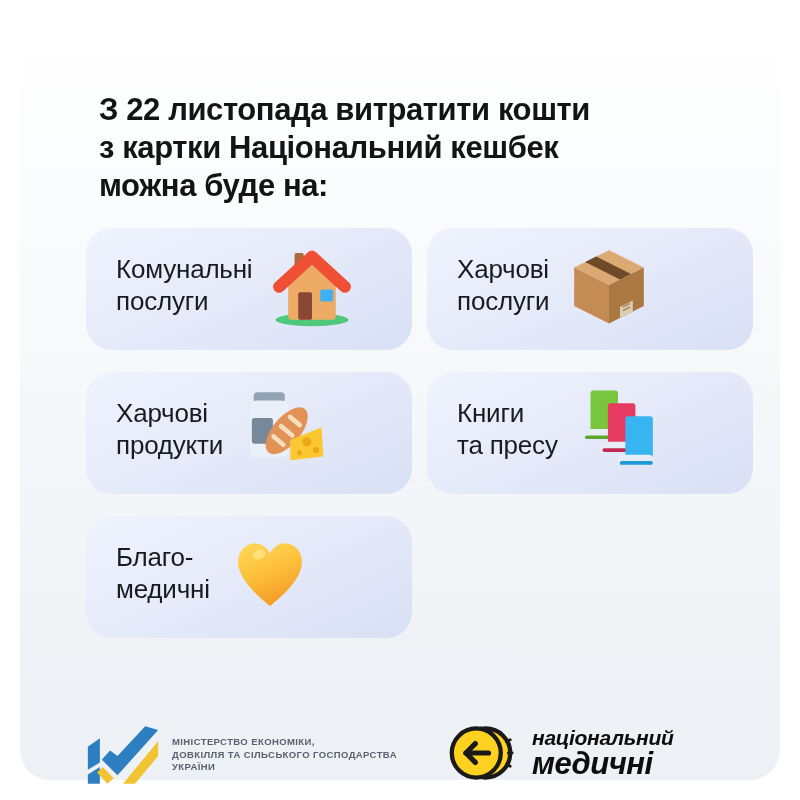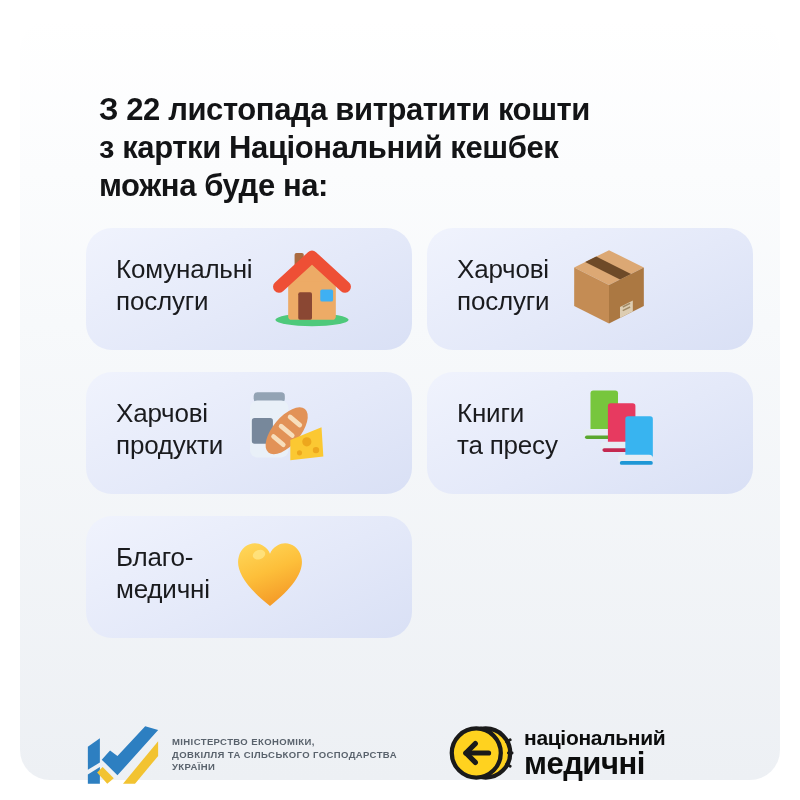--- a/index.html
+++ b/index.html
@@ -40,21 +40,21 @@
   .ministry{display:flex;align-items:center;}
   .ministry-logo{width:74px;height:58px;}
   .ministry-logo svg{width:100%;height:100%;display:block;}
   .ministry-text{
     margin-left:12px;font-size:9.5px;line-height:12.5px;font-weight:700;
     color:#59626c;letter-spacing:0.4px;white-space:pre-line;text-transform:uppercase;
   }
   .cashback{display:flex;align-items:center;position:absolute;left:362px;top:2px;}
   .coin{width:66px;height:64px;}
   .coin svg{width:100%;height:100%;display:block;}
-  .cashback-text{margin-left:10px;color:#0c0d0d;}
+  .cashback-text{margin-left:18px;color:#0c0d0d;font-style:italic;}
   .cashback-line1{font-size:21px;line-height:22px;font-weight:600;letter-spacing:-0.3px;}
   .cashback-line2{font-size:31px;line-height:30px;font-weight:800;letter-spacing:-0.5px;}
 </style>
 </head>
 <body>
 
 <div class="panel">
   <h1 class="title">З 22 листопада витратити кошти
 з картки Національний кешбек
 можна буде на:</h1>

